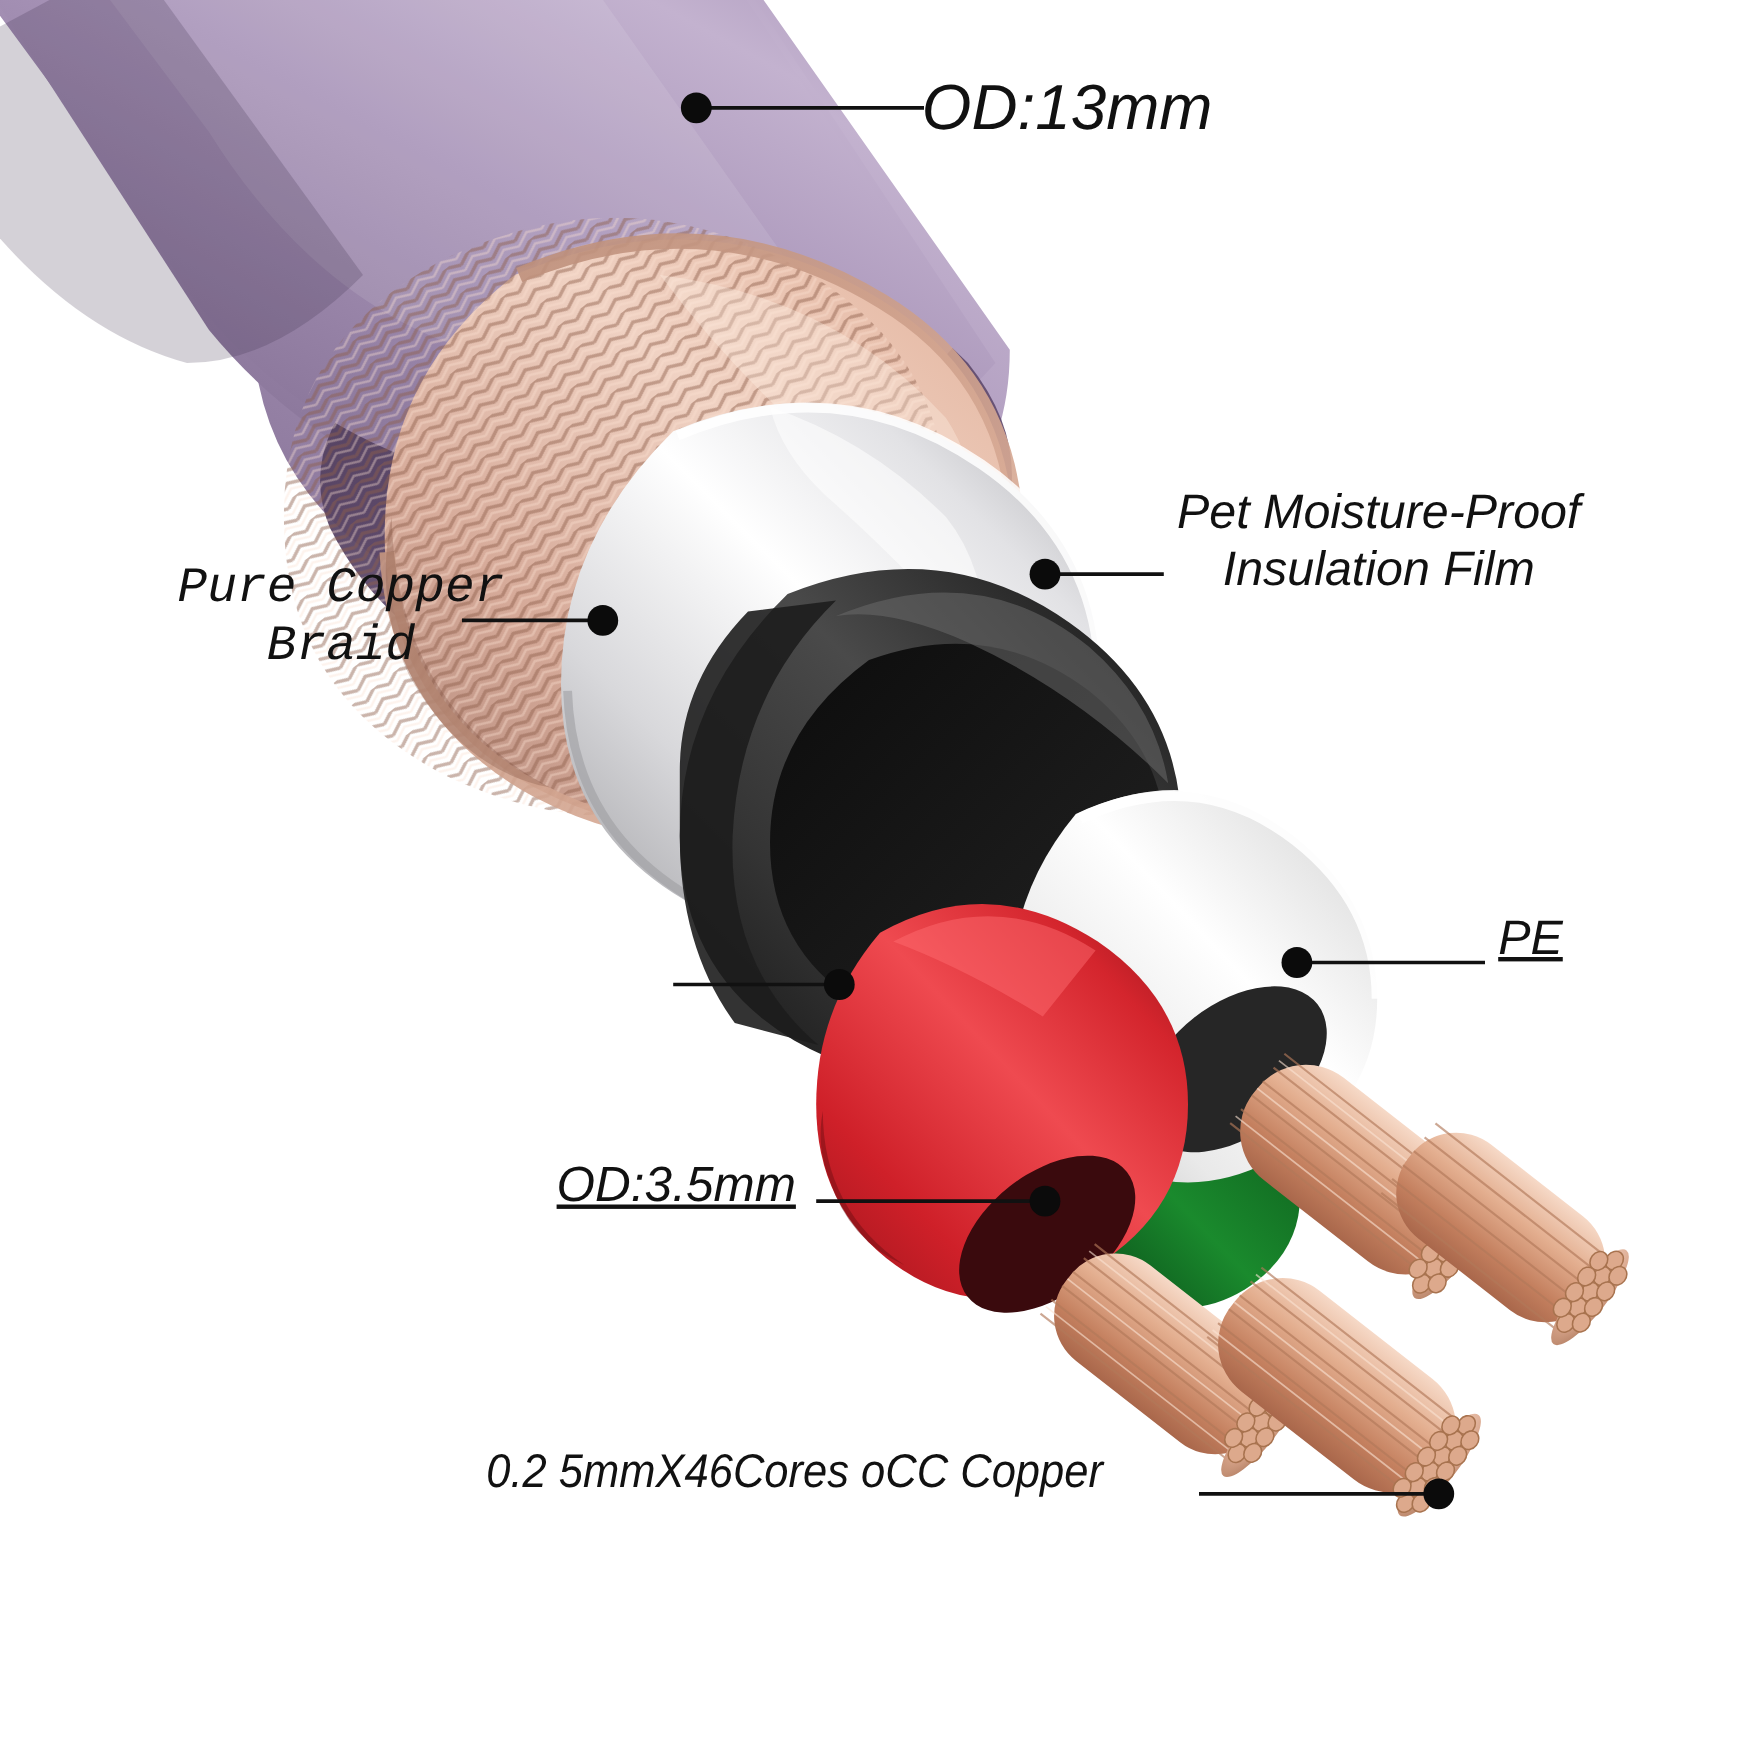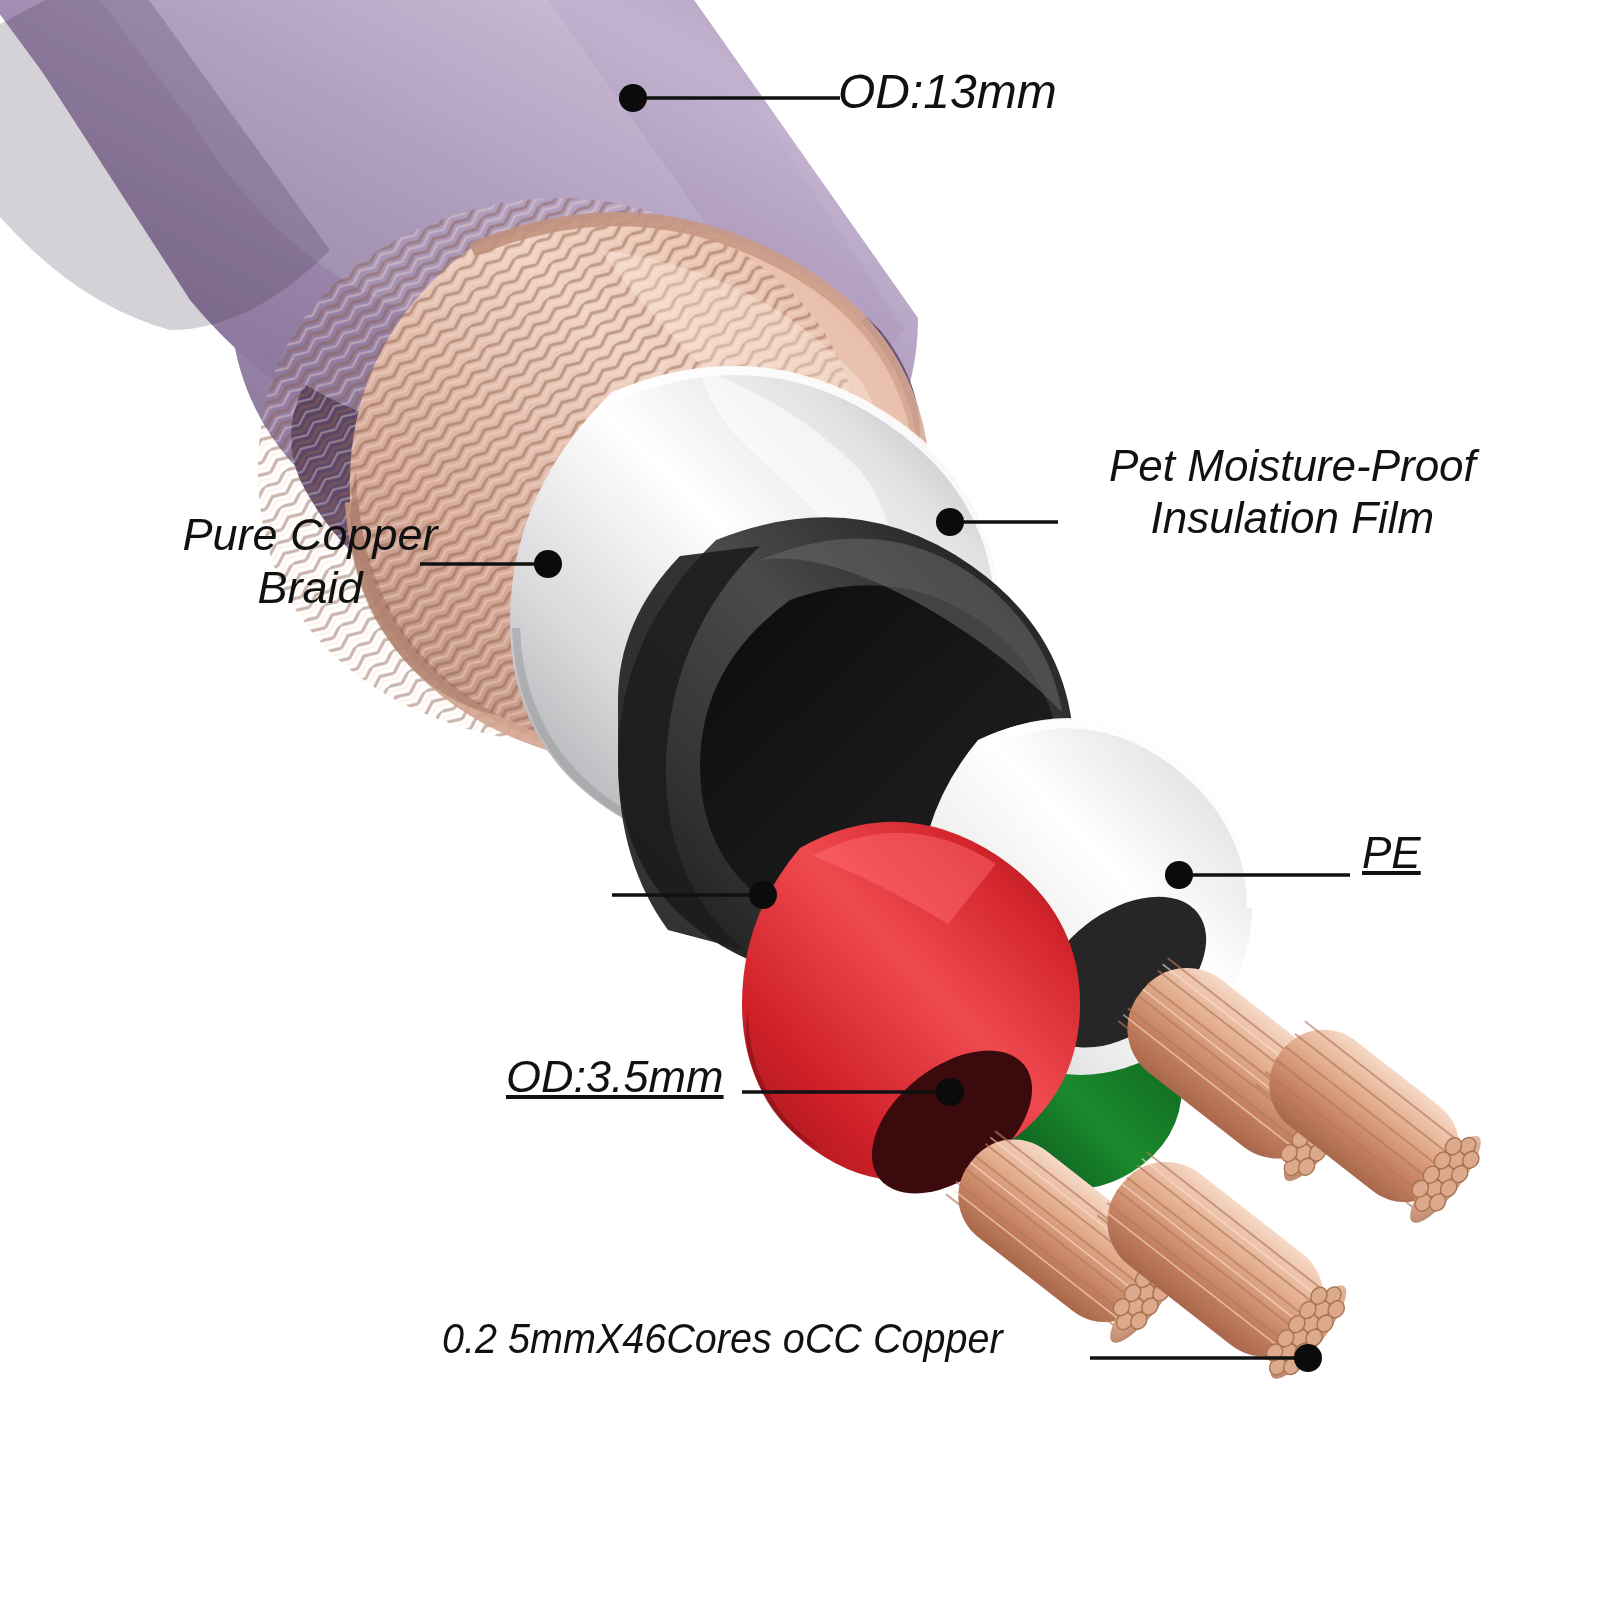--- a/index.html
+++ b/index.html
@@ -3,23 +3,23 @@
 <meta charset="utf-8">
 <style>
   html,body{margin:0;padding:0;background:#fff;}
   body{width:1600px;height:1600px;overflow:hidden;
        font-family:"Liberation Sans","DejaVu Sans",sans-serif;}
   #stage{position:relative;width:1600px;height:1600px;background:#ffffff;}
   svg.art{position:absolute;left:0;top:0;width:1600px;height:1600px;}
   .callout{position:absolute;color:#111;font-style:italic;
            font-family:"Liberation Sans","DejaVu Sans",sans-serif;
            white-space:pre-line;line-height:1.18;}
-  .c-od13{left:838px;top:64px;font-size:48px;}
-  .c-pet{left:1070px;top:440px;font-size:44px;text-align:center;margin-left:39px;}
-  .c-braid{left:160px;top:508px;font-size:45px;text-align:center;width:300px;}
+  .c-od13{left:838px;top:64px;font-size:58px;}
+  .c-pet{left:1070px;top:440px;font-size:44px;text-align:center;}
+  .c-braid{left:160px;top:508px;font-size:45px;text-align:center;width:300px;font-family:Liberation Mono, monospace;}
   .c-pvc{left:248px;top:818px;font-size:44px;}
   .c-pe{left:1362px;top:827px;font-size:44px;text-decoration:underline;}
   .c-od35{left:506px;top:1050px;font-size:45px;text-decoration:underline;}
   .c-occ{left:442px;top:1313px;font-size:43px;
          font-family:"Liberation Sans Narrow","Liberation Sans",sans-serif;
          transform:scaleX(.92);transform-origin:left center;}
 </style>
 </head>
 <body>
 

